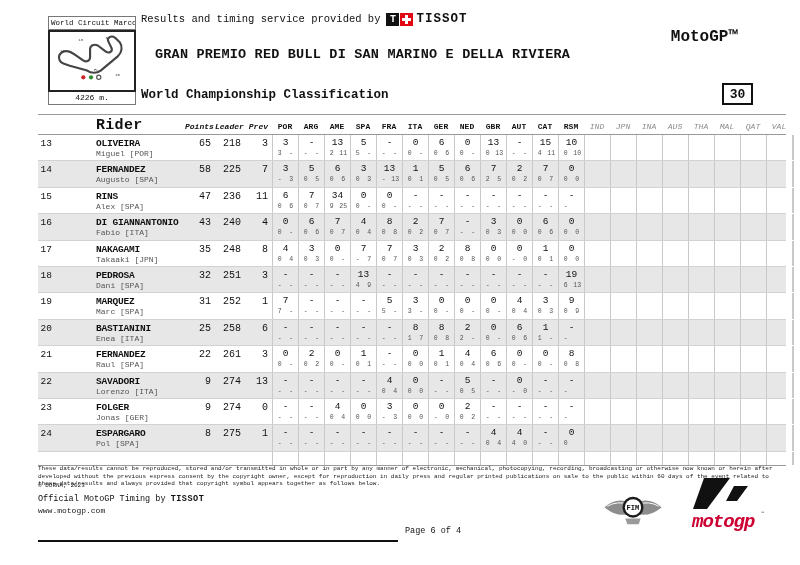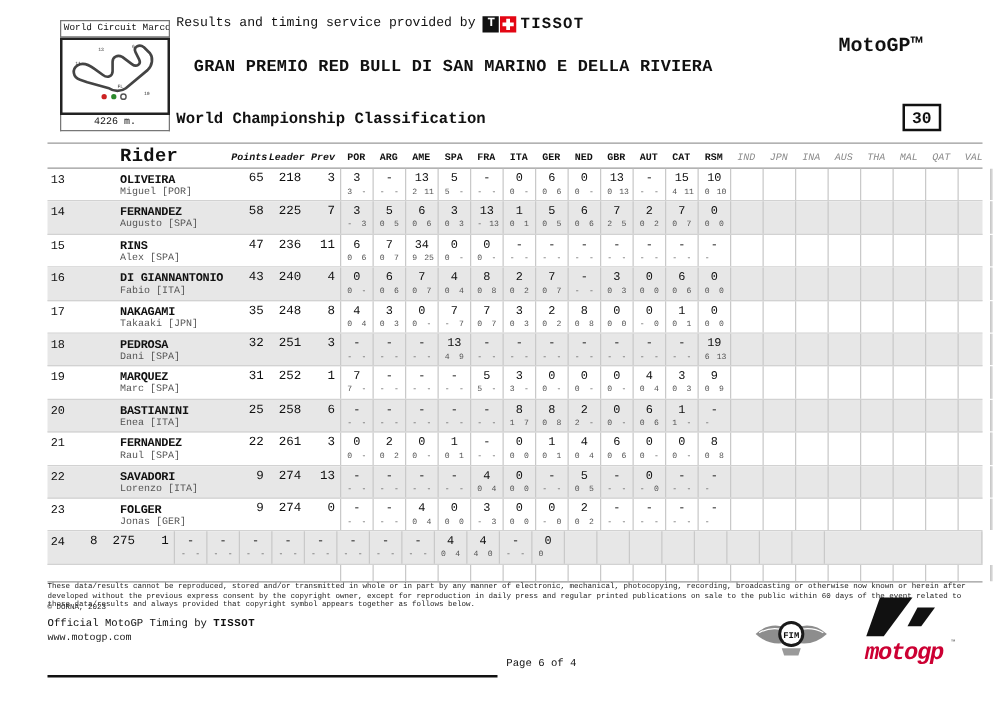--- a/index.html
+++ b/index.html
@@ -1265,20 +1265,24 @@
         <div class="c race"></div>
         <div class="c race"></div>
         <div class="c race"></div>
         <div class="c race"></div>
         <div class="c race"></div>
         <div class="c race"></div>
         <div class="c trail"></div>
       </div>
       <div class="trow body alt">
         <div class="c pos pn">24</div>
+        <div class="c rider">
+          <div class="rname">ESPARGARO</div>
+          <div class="rsub">Pol [SPA]</div>
+        </div>
         <div class="c pts val">8</div>
         <div class="c ldr val">275</div>
         <div class="c prv val">1</div>
         <div class="c race">
           <div class="mv">-</div>
           <div class="sv">
             <span>-</span>
             <span>-</span>
           </div>
         </div>

